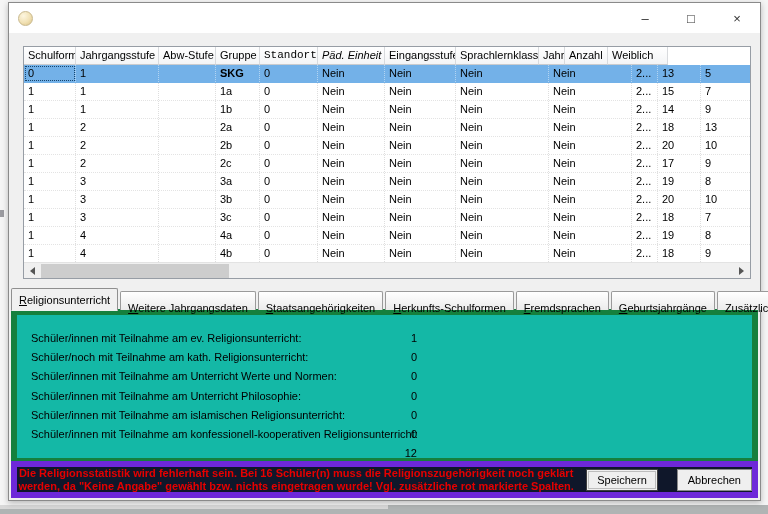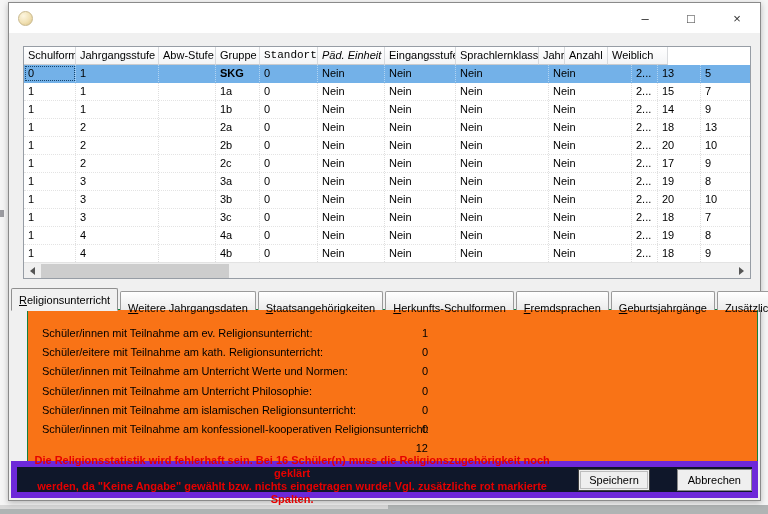--- a/index.html
+++ b/index.html
@@ -49,36 +49,36 @@
   .sthumb { position:absolute; left:17px; top:1px; width:188px; height:14px; background:#cdcdcd; }
 
   
   .tabs { position:absolute; left:2px; top:284px; height:23px; display:flex; align-items:flex-end; z-index:2; }
   .tab { flex:0 0 auto; font-size:11px; color:#000; padding:10px 7px 3px 7px; height:19px; margin-right:2px;
          background:linear-gradient(#ffffff,#ebebeb); border:1px solid #9a9a9a; border-bottom:none;
          border-radius:2px 2px 0 0; white-space:nowrap; }
   .tab.active { background:#f0f0f0; height:23px; padding-top:5px; margin-bottom:-1px; z-index:3;
                 border:1px solid #8f8f8f; border-bottom:1px solid #f0f0f0; }
 
-  .tabpanel { position:absolute; left:18px; top:306px; right:2px; height:155px;
-              border:1px solid #15803d; background:#f97316; }
+  .tabpanel { position:absolute; left:2px; top:306px; right:2px; height:155px;
+              border:6px solid #15803d; background:#14b8a6; }
   .stats { padding-top:13px; }
   .stat-row { position:relative; height:19.3px; display:flex; align-items:center; }
   .stat-label { margin-left:14px; font-size:11px; color:#000; white-space:nowrap; }
   .stat-value { position:absolute; left:355px; width:45px; text-align:right; font-size:11px; color:#000; }
 
   
   .warnbox { position:absolute; left:2px; right:2px; bottom:2px; height:37px;
              border:6px solid #6d28d9; background:#0f172a; display:flex; align-items:center; }
   .warntext { width:578px; text-align:center; font-size:11px; font-weight:bold;
               color:var(--warn,#e60000); line-height:13px; }
   .btn { font-family:"Liberation Sans", sans-serif; font-size:11px; color:#000; height:22px;
          background:#efefef; border:1px solid #8a8a8a; padding:0 10px; margin-left:11px; white-space:nowrap; }
   .btn.default { border:1px solid #3f3f3f; box-shadow:inset 0 0 0 1px #efefef, inset 0 0 0 2px #bdbdbd; }
-  .btn.cancel { margin-left:27px; }
+  .btn.cancel { margin-left:19px; }
 </style>
 </head>
 <body>
 
 <div class="backdrop-mark"></div>
 <div class="backdrop-bottom">
   <div class="lighter"></div>
 </div>
 
 <div class="dialog">
@@ -288,21 +288,21 @@
       <div class="tab">Zusätzliche Jahrgangsdaten</div>
     </div>
 
   <div class="tabpanel">
     <div class="stats">
         <div class="stat-row">
           <div class="stat-label">Schüler/innen mit Teilnahme am ev. Religionsunterricht:</div>
           <div class="stat-value">1</div>
         </div>
         <div class="stat-row">
-          <div class="stat-label">Schüler/eitere mit Teilnahme am kath. Religionsunterricht:</div>
+          <div class="stat-label">Schüler/noch mit Teilnahme am kath. Religionsunterricht:</div>
           <div class="stat-value">0</div>
         </div>
         <div class="stat-row">
           <div class="stat-label">Schüler/innen mit Teilnahme am Unterricht Werte und Normen:</div>
           <div class="stat-value">0</div>
         </div>
         <div class="stat-row">
           <div class="stat-label">Schüler/innen mit Teilnahme am Unterricht Philosophie:</div>
           <div class="stat-value">0</div>
         </div>

